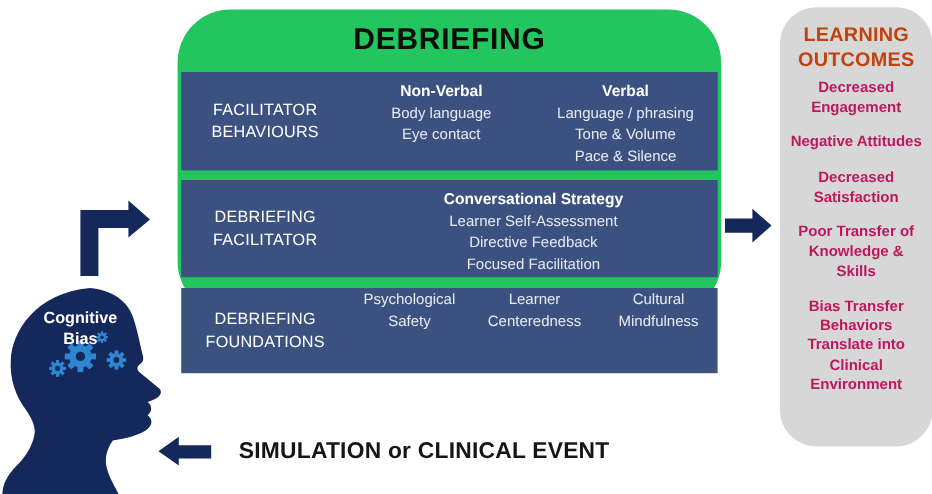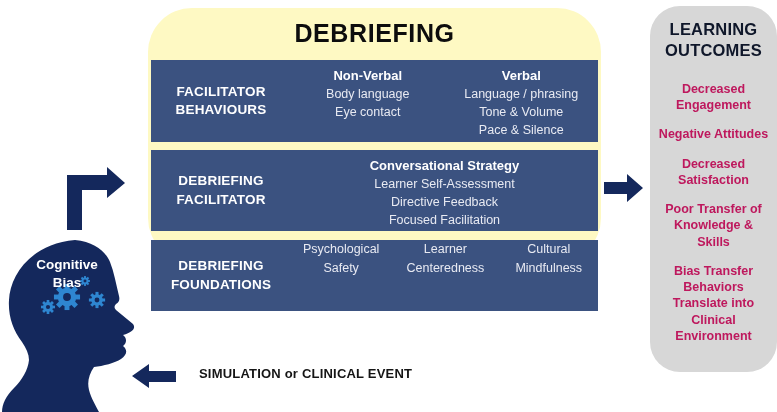--- a/index.html
+++ b/index.html
@@ -3,72 +3,72 @@
 <meta charset="utf-8">
 <style>
   html,body{margin:0;padding:0;background:#ffffff;}
   .canvas{
     position:relative;width:777px;height:412px;background:#ffffff;overflow:hidden;
     font-family:"Liberation Sans",sans-serif;
   }
   
   .main-box{
     position:absolute;left:148px;top:8px;width:453px;height:254px;
-    background:#fef9c3;border-radius:44px;
+    background:#22c55e;border-radius:44px;
   }
   .main-title{
     position:absolute;top:11px;left:0;right:0;text-align:center;
     font-size:25px;font-weight:bold;color:#0d0d0d;letter-spacing:0.6px;
   }
   .row{
     position:absolute;left:3px;width:447px;background:#3b5280;display:flex;
   }
   .row1{top:52px;height:82px;}
   .row2{top:142px;height:81px;}
   .row3{top:232px;height:71px;}
   .row-label{
     flex:0 0 140px;display:flex;align-items:center;justify-content:center;
-    color:#ffffff;font-weight:bold;font-size:13.5px;text-align:center;
+    color:#ffffff;font-weight:normal;font-size:13.5px;text-align:center;
     line-height:1.35;padding:0 12px;box-sizing:border-box;letter-spacing:0.2px;
   }
   .col{
     flex:1;text-align:center;padding-top:7px;color:#e8eaf2;
     font-size:12.5px;line-height:1.42;
   }
   .col-header{color:#ffffff;font-weight:bold;font-size:13px;margin-bottom:1px;}
   .row3-content{
     flex:1;display:flex;flex-direction:row;justify-content:center;
     text-align:center;color:#e8eaf2;font-size:12.5px;line-height:1.5;
   }
   
   .outcomes{
     position:absolute;left:650px;top:6px;width:127px;height:366px;
     background:#d7d7d7;border-radius:30px;text-align:center;
     box-sizing:border-box;padding:13px 8px 0;
   }
   .outcomes-title{
-    font-size:16.5px;font-weight:bold;line-height:1.27;color:#0f172a;
-    margin:0 0 20px;letter-spacing:0.2px;
+    font-size:16.5px;font-weight:bold;line-height:1.27;color:#c2410c;
+    margin:0 0 4px;letter-spacing:0.2px;
   }
   .outcome-item{
     font-size:12.5px;font-weight:bold;color:#be185d;line-height:1.3;
     margin:0 0 13px;
   }
   
   .head-svg{position:absolute;left:0;top:238px;}
   .cog-label{
     position:absolute;left:24px;top:256px;width:86px;text-align:center;
     color:#ffffff;font-weight:bold;font-size:13.5px;line-height:1.35;z-index:2;
   }
   .arrow-svg{position:absolute;}
   .elbow-arrow-pos{left:64px;top:166px;}
   .right-arrow-pos{left:604px;top:172px;}
   .left-arrow-pos{left:130px;top:362px;}
   .event-label{
-    position:absolute;left:199px;top:366px;font-size:13px;font-weight:bold;
+    position:absolute;left:199px;top:366px;font-size:19px;font-weight:bold;
     color:#151515;letter-spacing:0.2px;
   }
 </style>
 </head>
 <body>
 
 <div class="canvas">
 
   <div class="main-box">
     <div class="main-title">DEBRIEFING</div>

